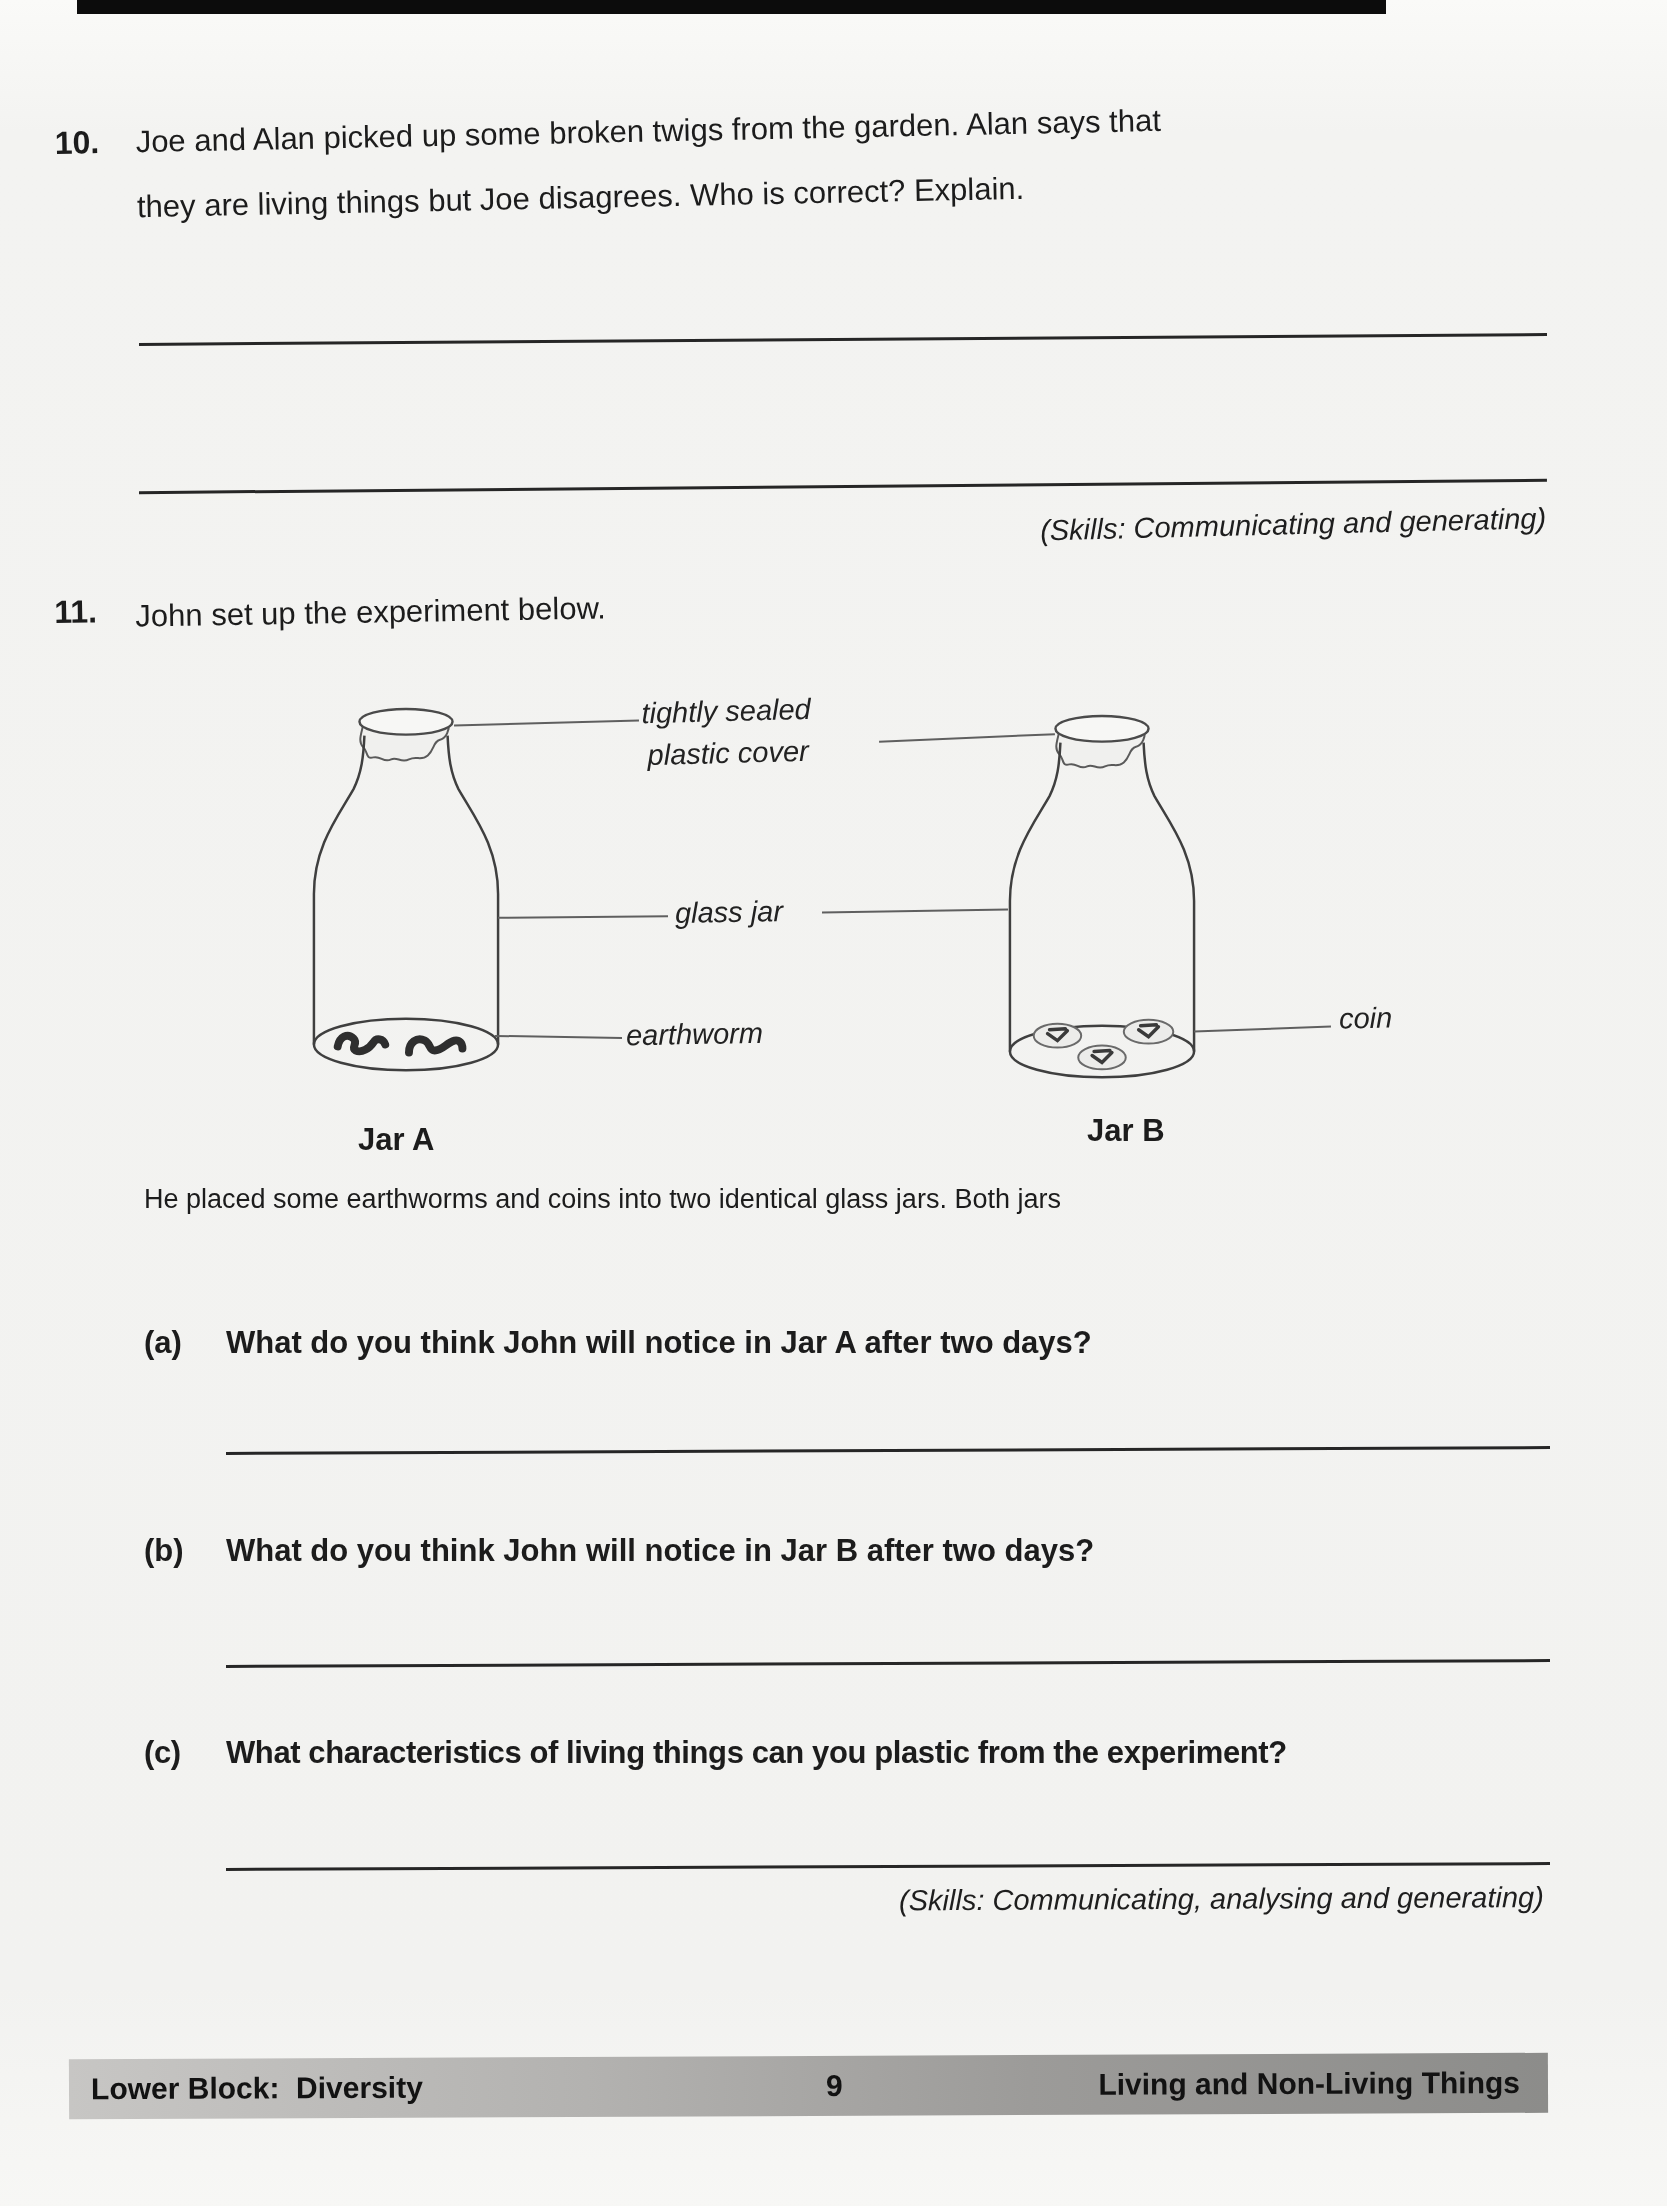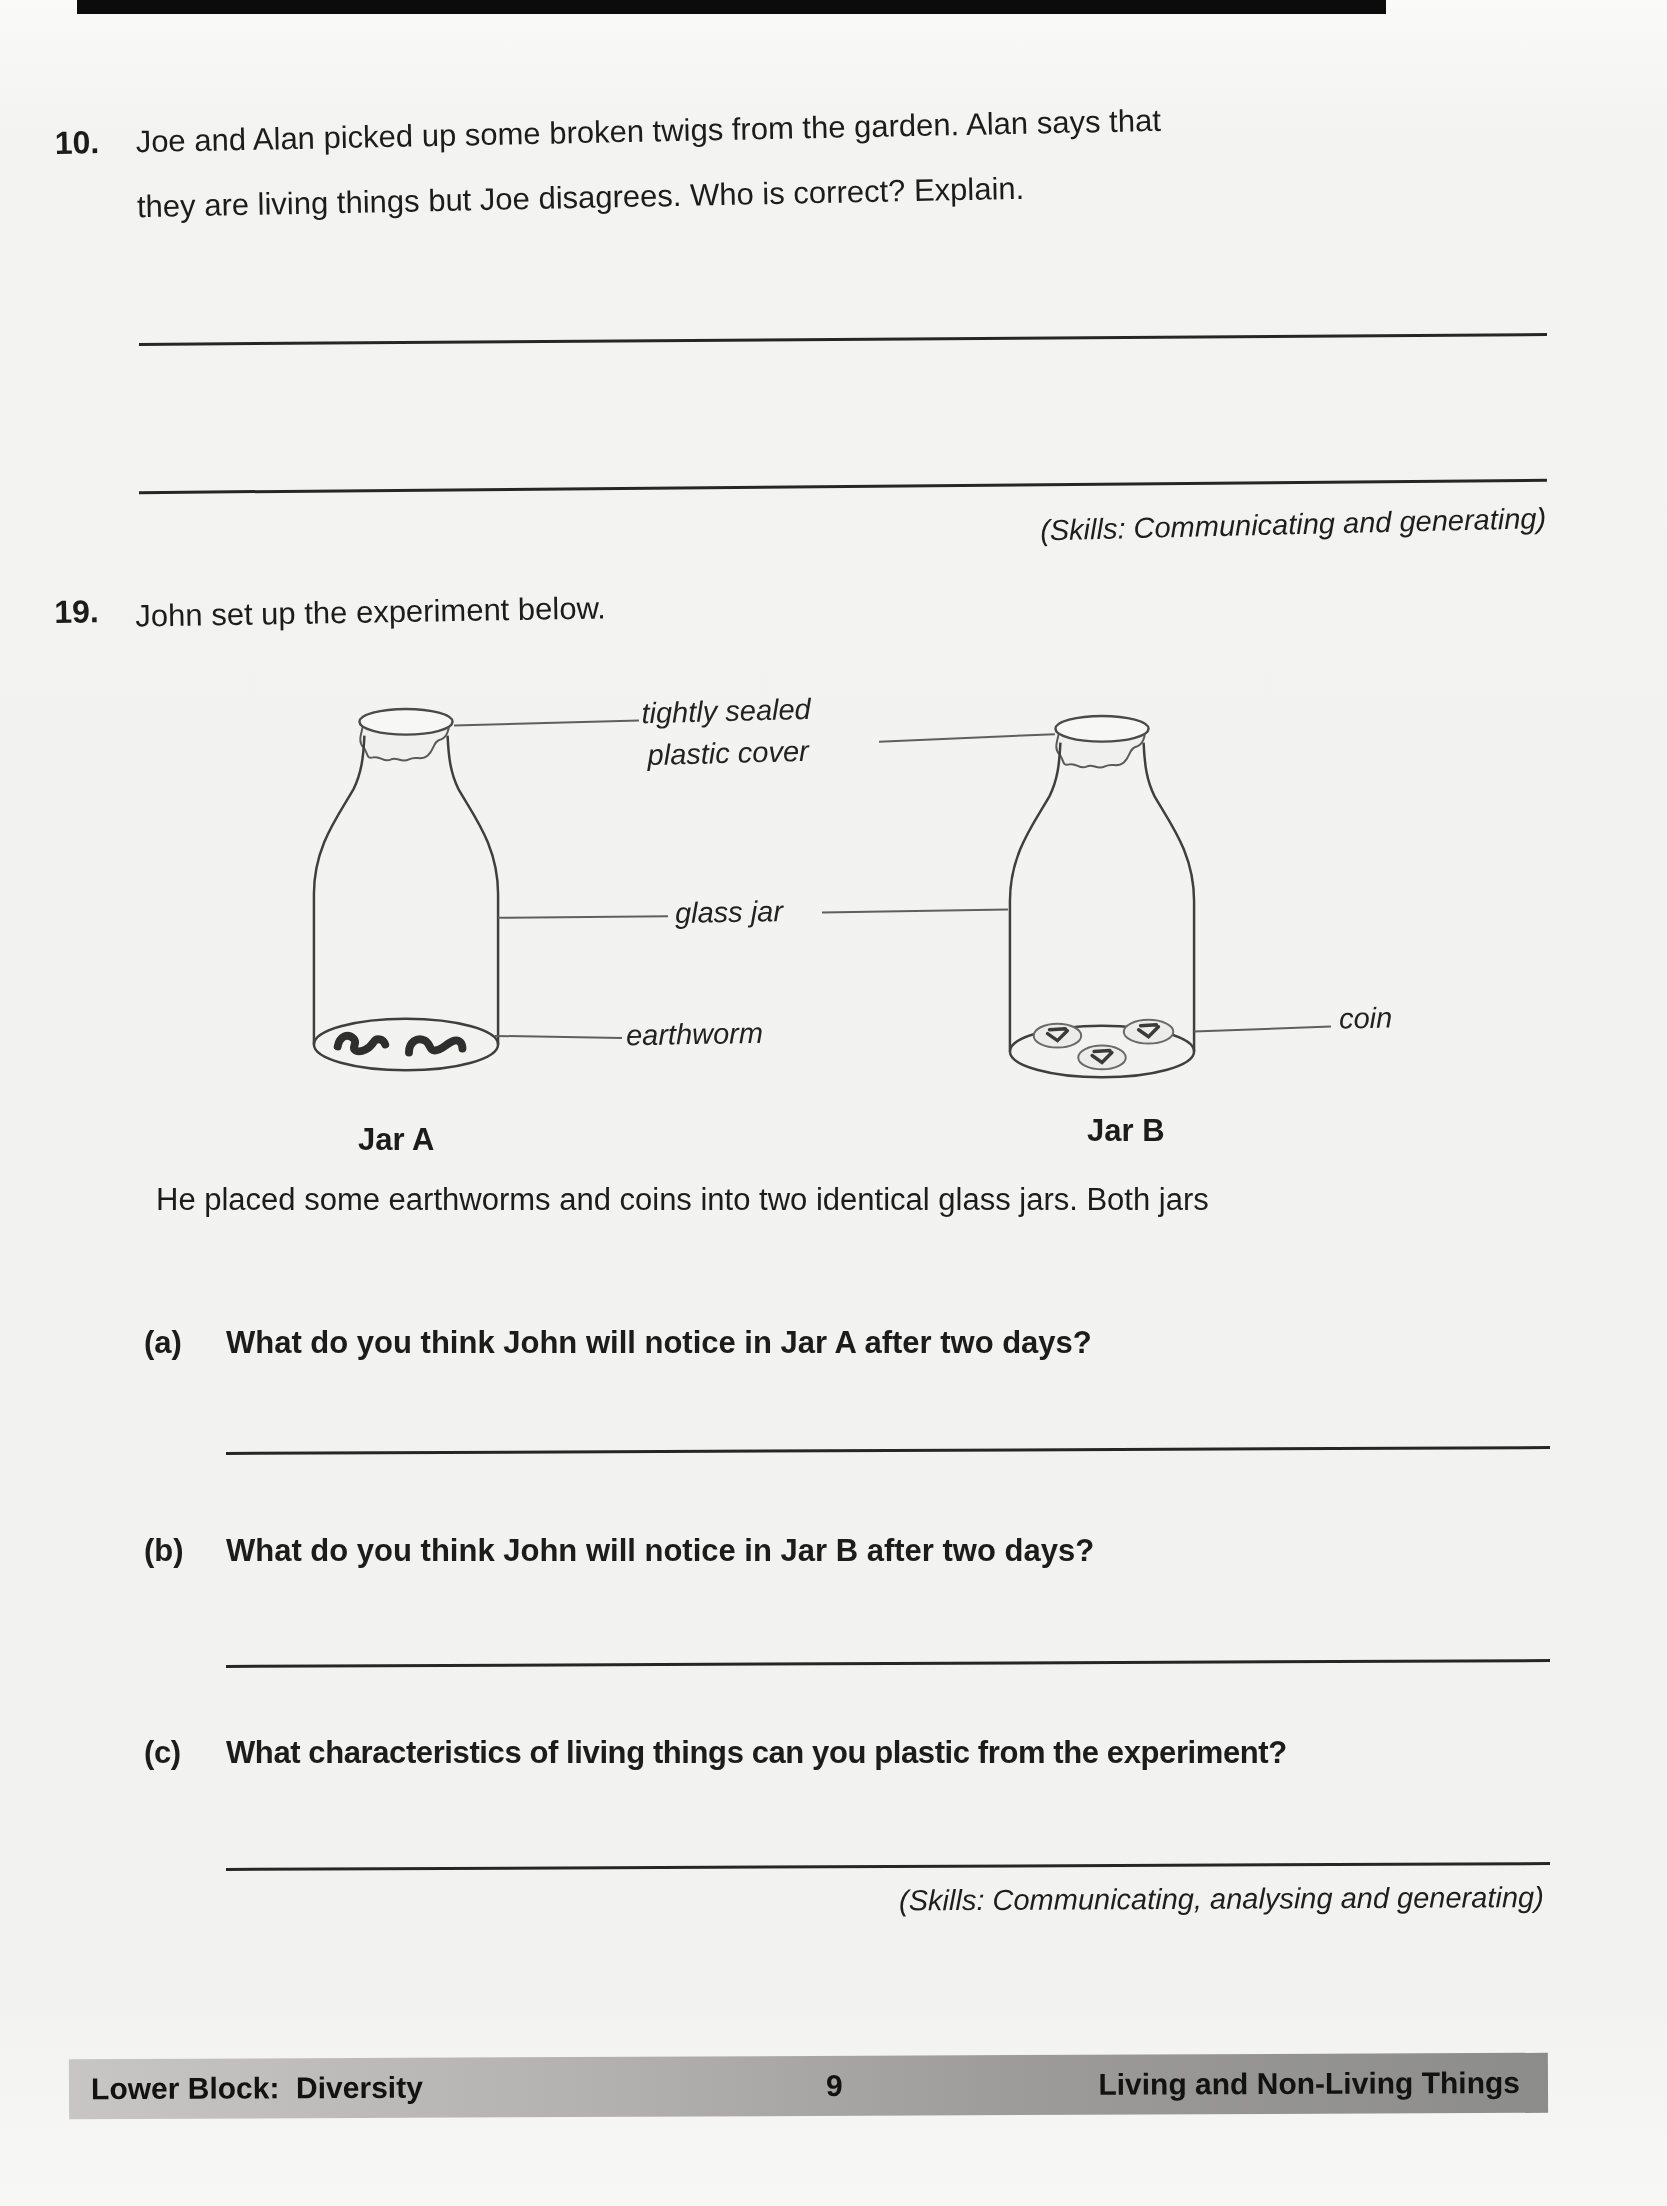--- a/index.html
+++ b/index.html
@@ -45,21 +45,21 @@
   .leader{height:0;border-top:2px solid #5f5f5f;}
   .ld-cover-left{left:454px;top:722px;width:185px;transform:rotate(-1.5deg);}
   .ld-cover-right{left:879px;top:737px;width:176px;transform:rotate(-2.5deg);}
   .ld-glass-left{left:498px;top:916px;width:170px;transform:rotate(-0.5deg);}
   .ld-glass-right{left:822px;top:910px;width:186px;transform:rotate(-1deg);}
   .ld-worm{left:495px;top:1036px;width:127px;transform:rotate(1deg);}
   .ld-coin{left:1194px;top:1028px;width:137px;transform:rotate(-2deg);}
   .jarA-svg{left:302px;top:698px;}
   .jarB-svg{left:998px;top:705px;}
   
-  .desc{left:156px;top:1176px;font-size:31px;line-height:47px;width:1445px;}
+  .desc{left:144px;top:1176px;font-size:27px;line-height:47px;width:1445px;}
   .part{font-size:31px;}
   .part .plabel{font-weight:bold;position:absolute;left:0;top:0;}
   .part .ptext{margin-left:82px;font-weight:bold;}
   .part-a{left:144px;top:1325px;width:1426px;}
   .part-b{left:144px;top:1533px;width:1426px;}
   .part-c{left:144px;top:1735px;width:1445px;letter-spacing:-0.4px;}
   
   .footer-bar{
     left:69px;top:2056px;width:1479px;height:60px;
     background:linear-gradient(90deg,#c7c6c4 0%,#b3b2b0 35%,#9c9b99 65%,#8c8c8a 100%);
@@ -84,21 +84,21 @@
       <div>Joe and Alan picked up some broken twigs from the garden. Alan says that</div>
       <div>they are living things but Joe disagrees. Who is correct? Explain.</div>
     </div>
   </div>
 
   <div class="abs ansline l-q10a"></div>
   <div class="abs ansline l-q10b"></div>
   <div class="abs skills skills1">(Skills: Communicating and generating)</div>
 
   <div class="abs q11-row">
-    <span class="qnum">19.</span>
+    <span class="qnum">11.</span>
     <div class="q11-text">John set up the experiment below.</div>
   </div>
 
   <svg class="abs jarA-svg" width="208" height="396" viewBox="0 0 210 400">
     <path d="M 62,26 C 60,36 56,44 62,50 C 67,55 64,62 72,60 C 80,58 82,66 90,62 C 96,59 100,66 108,62 C 116,58 120,64 127,58 C 134,52 132,44 140,42 C 146,40 149,32 148,26 Z" fill="#f0f0ee" stroke="#5a5a5a" stroke-width="2" stroke-linejoin="round"></path>
     <ellipse cx="105" cy="24" rx="47" ry="13" fill="#f7f7f5" stroke="#4a4a4a" stroke-width="2.5"></ellipse>
     <path d="M 63,38 C 62,60 60,76 52,92 C 36,120 12,150 12,198 L 12,350" fill="none" stroke="#3f3f3f" stroke-width="2.5"></path>
     <path d="M 147,38 C 148,60 150,76 158,92 C 174,120 198,150 198,198 L 198,350" fill="none" stroke="#3f3f3f" stroke-width="2.5"></path>
     <ellipse cx="105" cy="350" rx="93" ry="26" fill="none" stroke="#3f3f3f" stroke-width="2.5"></ellipse>
     <path d="M 36,352 c 2,-10 10,-14 16,-8 c 5,5 -3,9 2,12 c 6,3 14,-2 18,-8 c 3,-5 10,-4 12,2" fill="none" stroke="#2e2e2e" stroke-width="8" stroke-linecap="round"></path>

